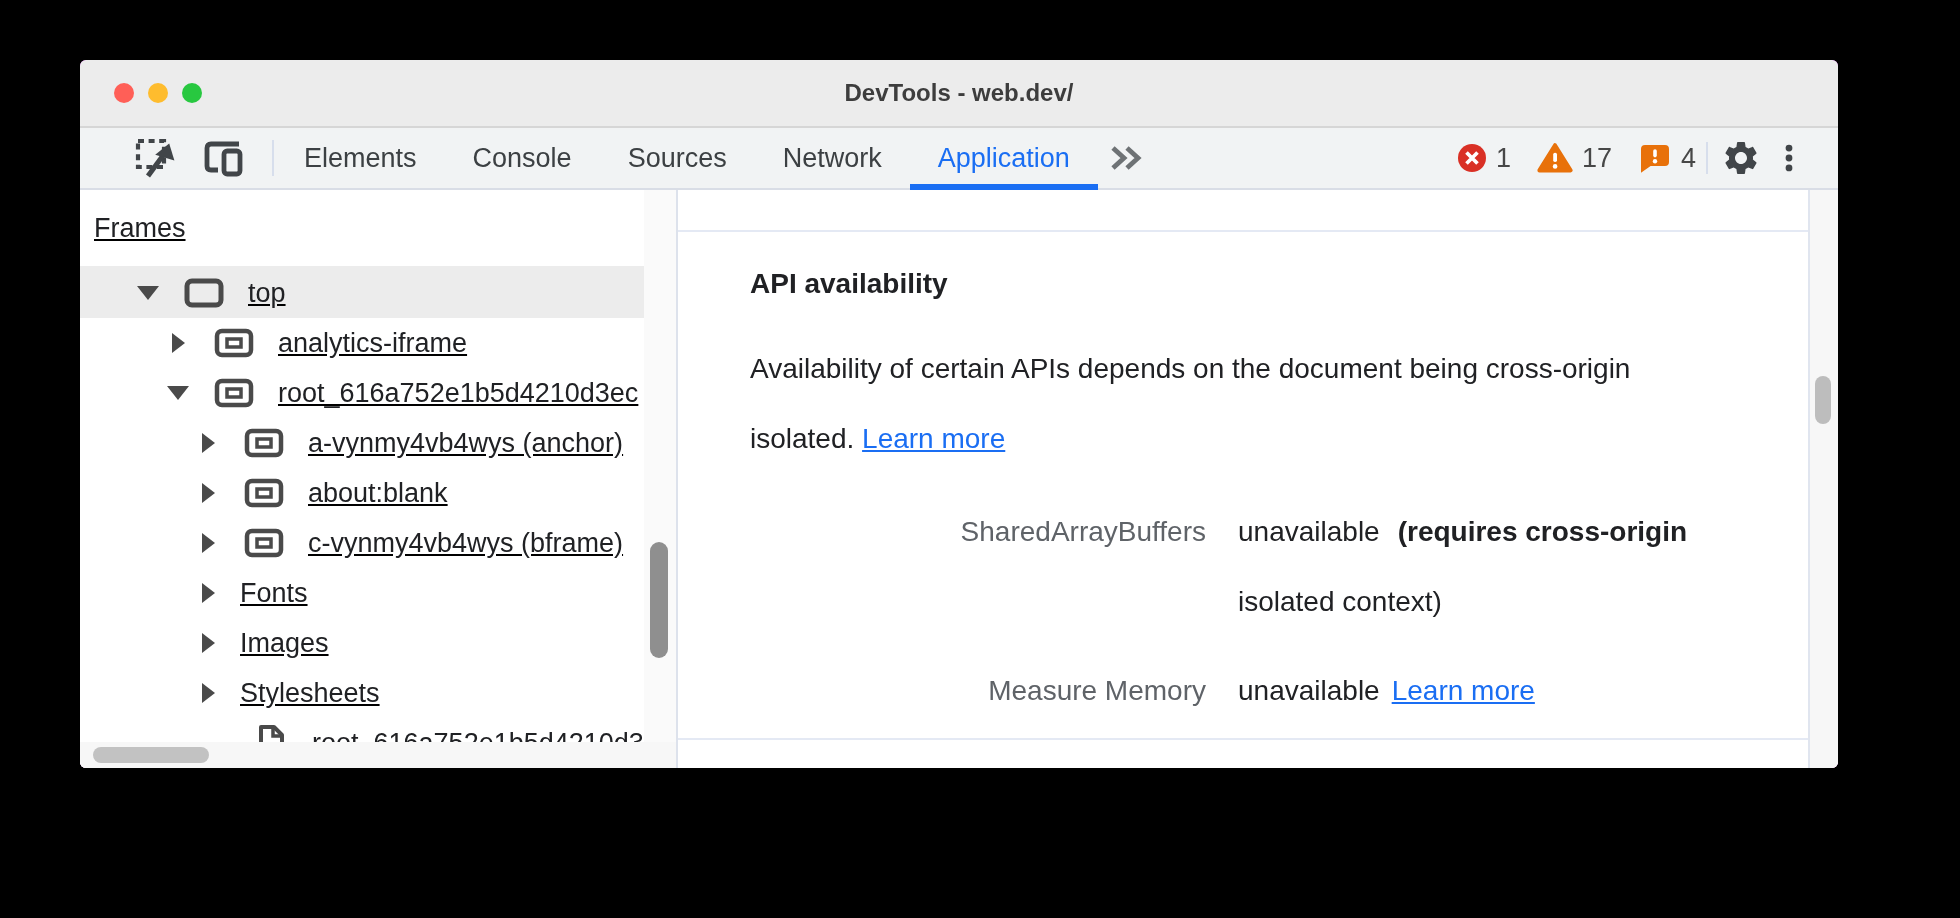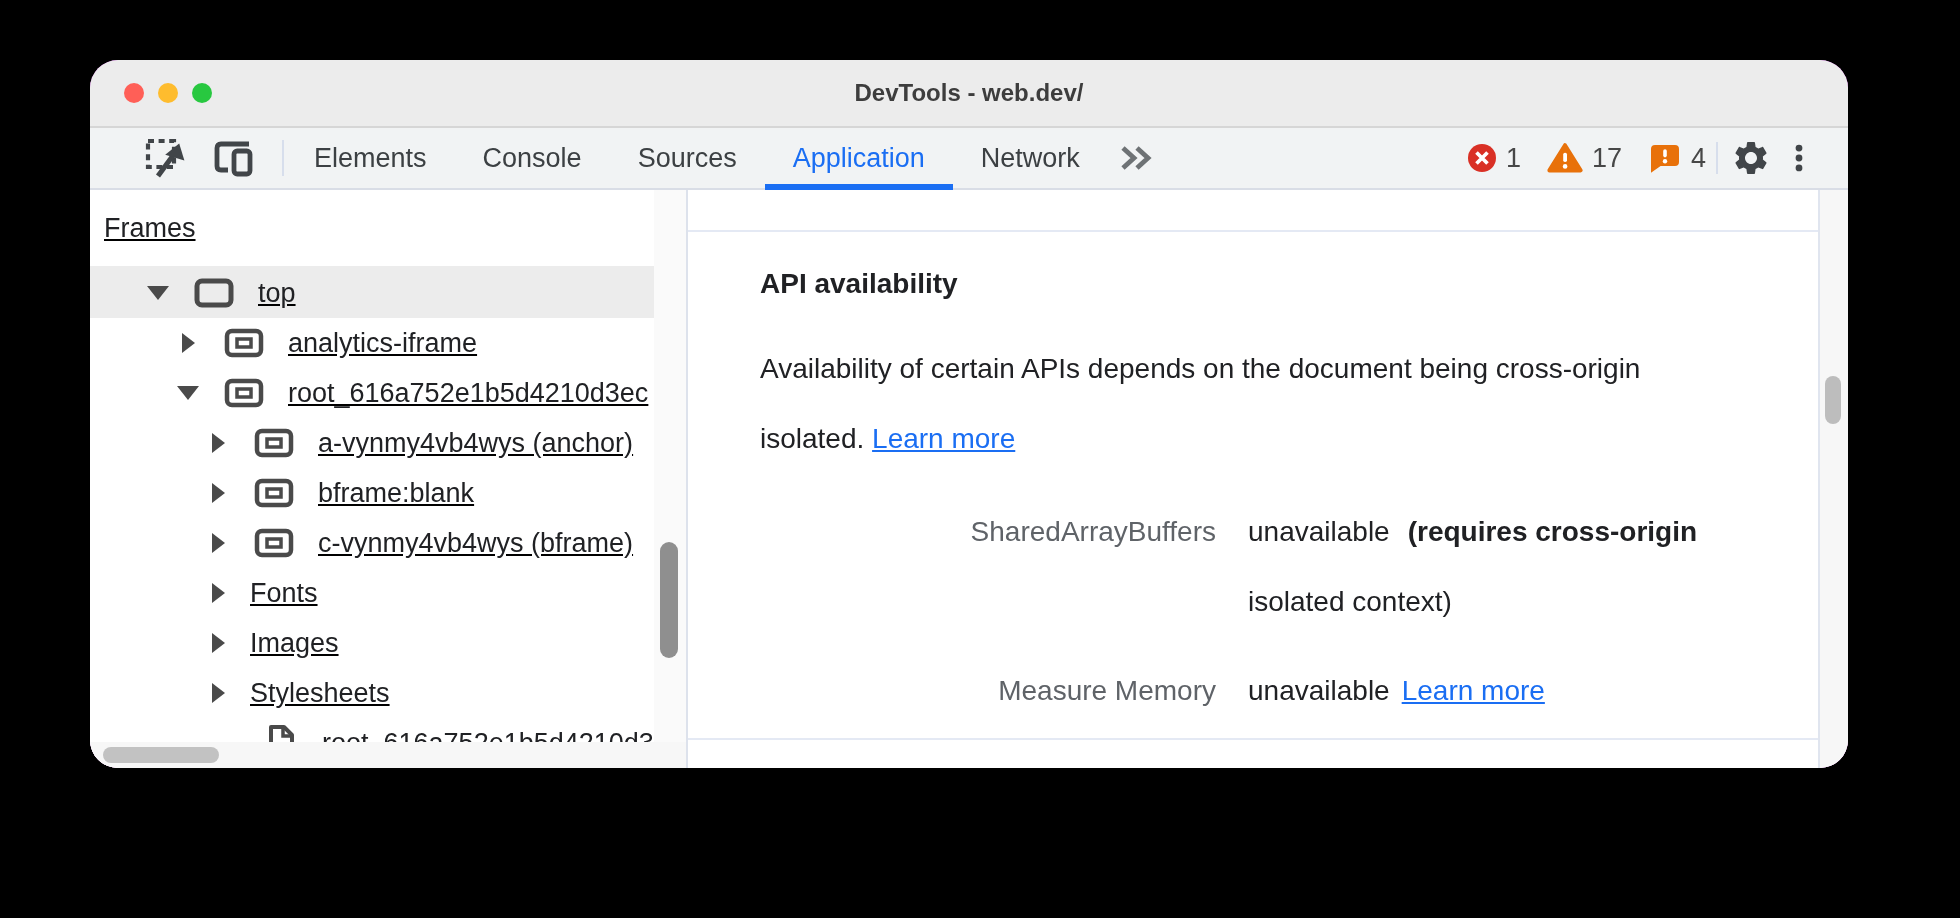--- a/index.html
+++ b/index.html
@@ -1,20 +1,20 @@
 <!DOCTYPE html>
 <html><head>
 <meta charset="utf-8">
 <style>
   html,body{margin:0;padding:0;}
   body{
     width:1960px;height:918px;background:#000;position:relative;overflow:hidden;
     font-family:"Liberation Sans",sans-serif;
   }
-  .window{position:absolute;left:90px;top:60px;width:1758px;height:708px;background:#d946ef;border-radius:28px;overflow:hidden;}
+  .window{position:absolute;left:80px;top:60px;width:1758px;height:708px;background:#d946ef;border-radius:6px;overflow:hidden;}
 
   
   .titlebar{height:66px;background:#ececec;border-bottom:2px solid #d6d6d6;position:relative;display:flex;align-items:center;justify-content:center;}
   .traffic{position:absolute;left:34px;top:50%;transform:translateY(-50%);display:flex;gap:14px;}
   .light{width:20px;height:20px;border-radius:50%;}
   .light.red{background:#ff5f57}.light.yellow{background:#febc2e}.light.green{background:#28c840}
   .wtitle{font-size:24px;font-weight:bold;color:#3d3d3d;}
 
   
   .toolbar{height:60px;background:#f1f3f4;border-bottom:2px solid #d9dde6;display:flex;align-items:stretch;padding-left:50px;position:relative;}
@@ -101,22 +101,22 @@
         <path d="M19.5 3 H5.5 Q3.5 3 3.5 5 V14 Q3.5 16 5.5 16 H9" fill="none" stroke="#414549" stroke-width="2.4"></path>
         <rect x="12" y="6.5" width="8" height="11.5" rx="1.6" fill="#f1f3f4" stroke="#414549" stroke-width="2.4"></rect>
       </svg>
     </div>
     <div class="vsep m1"></div>
 
     <div class="tabs">
       <div class="tab">Elements</div>
       <div class="tab">Console</div>
       <div class="tab">Sources</div>
+      <div class="tab">Network</div>
       <div class="tab active">Application</div>
-      <div class="tab">Network</div>
     </div>
     <div class="more-tabs">
       <svg width="40" height="32" viewBox="0 0 20 16">
         <path d="M3.5 3 L9 8 L3.5 13" fill="none" stroke="#6e7275" stroke-width="2.4"></path>
         <path d="M10.5 3 L16 8 L10.5 13" fill="none" stroke="#6e7275" stroke-width="2.4"></path>
       </svg>
     </div>
 
     <div class="right-cluster">
       <div class="badge">
@@ -207,21 +207,21 @@
       </div>
 
       <div class="trow pad-l3">
         <span class="twisty right"></span>
         <span class="tree-icon">
           <svg width="40" height="30" viewBox="0 0 40 30">
               <rect x="3" y="3" width="34" height="24" rx="5" fill="none" stroke="#4a4a4a" stroke-width="4.5"></rect>
               <rect x="13" y="11" width="14" height="8" fill="none" stroke="#4a4a4a" stroke-width="3.5"></rect>
             </svg>
         </span>
-        <span class="tree-label">bframe:blank</span>
+        <span class="tree-label">about:blank</span>
       </div>
 
       <div class="trow pad-l3">
         <span class="twisty right"></span>
         <span class="tree-icon">
           <svg width="40" height="30" viewBox="0 0 40 30">
               <rect x="3" y="3" width="34" height="24" rx="5" fill="none" stroke="#4a4a4a" stroke-width="4.5"></rect>
               <rect x="13" y="11" width="14" height="8" fill="none" stroke="#4a4a4a" stroke-width="3.5"></rect>
             </svg>
         </span>

